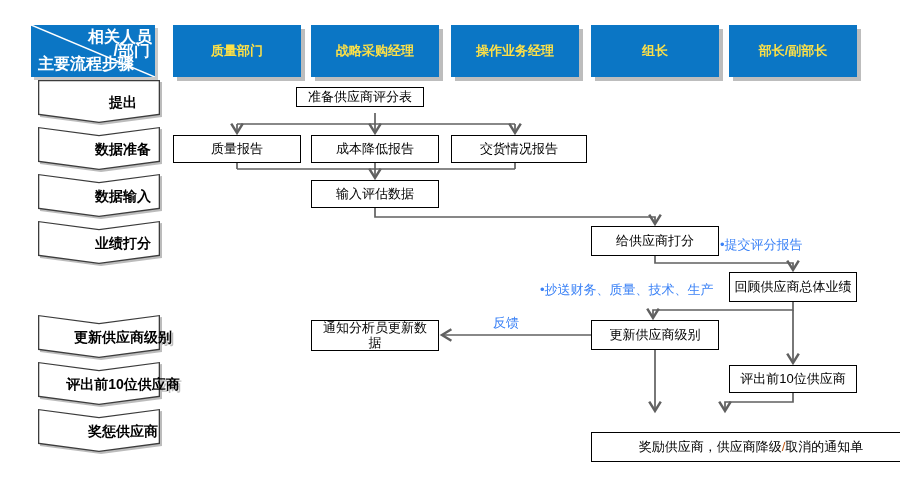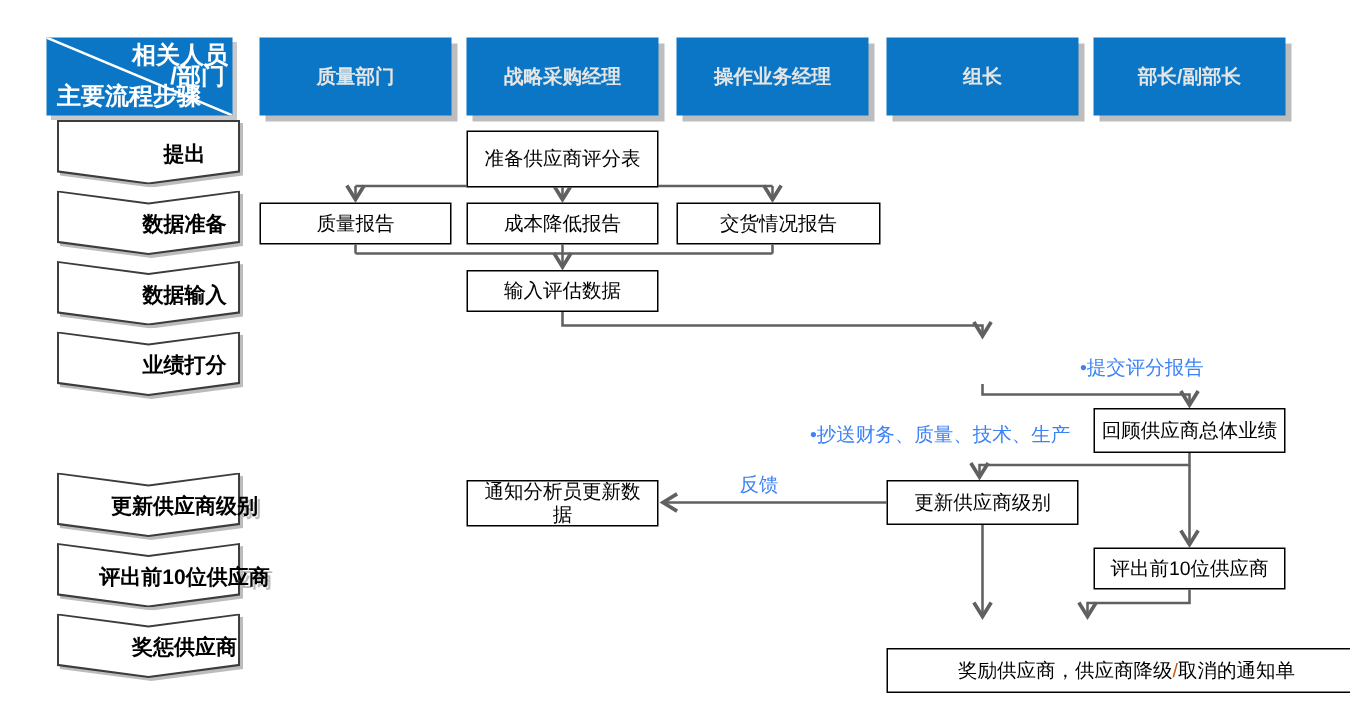--- a/index.html
+++ b/index.html
@@ -10,21 +10,21 @@
   *{margin:0;padding:0;box-sizing:border-box;}
   body{background:#fff;font-family:"Liberation Sans",sans-serif;}
   .canvas{position:relative;width:900px;height:477px;background:#fff;overflow:hidden;}
 
   
   .connectors{position:absolute;left:0;top:0;width:900px;height:477px;z-index:1;}
   .connectors path{fill:none;stroke:var(--line-gray,#606060);stroke-width:1.7;}
 
   
   .role{position:absolute;top:25px;width:128px;height:52px;background:var(--header-blue,#0B76C5);
-        color:#e5e5e5;font-size:13px;font-weight:bold;display:flex;align-items:center;justify-content:center;
+        color:#fde047;font-size:13px;font-weight:bold;display:flex;align-items:center;justify-content:center;
         box-shadow:4px 4px 0 #bdbdbd;z-index:2;white-space:nowrap;}
   .role.r1{left:173px}.role.r2{left:311px}.role.r3{left:451px}.role.r4{left:591px}.role.r5{left:729px}
 
   
   .matrix{position:absolute;left:31px;top:25px;width:124px;height:52px;background:var(--header-blue,#0B76C5);
           color:#fff;font-weight:bold;font-size:16px;z-index:2;box-shadow:3px 3px 0 #c9c9c9;}
   .matrix svg{position:absolute;left:0;top:0;width:100%;height:100%;}
   .matrix .m1{position:absolute;right:3px;top:2px;}
   .matrix .m2{position:absolute;right:5px;top:16px;}
   .matrix .m3{position:absolute;left:7px;bottom:2px;}
@@ -36,21 +36,21 @@
   .cp-first{clip-path:polygon(0 0,100% 0,100% calc(100% - 8px),50% 100%,0 calc(100% - 8px));}
   .cp-mid{clip-path:polygon(0 0,50% 8px,100% 0,100% calc(100% - 8px),50% 100%,0 calc(100% - 8px));}
   .step .lbl{position:absolute;inset:0;display:flex;align-items:center;justify-content:center;
              font-size:14px;font-weight:bold;color:#000;white-space:nowrap;padding-top:2px;margin-left:48px;}
   .step.s1{top:80px}.step.s2{top:127px}.step.s3{top:174px}.step.s4{top:221px}
   .step.s5{top:268px}.step.s6{top:315px}.step.s7{top:362px}.step.s8{top:409px}
 
   
   .node{position:absolute;background:#fff;border:1px solid #000;display:flex;align-items:center;
         justify-content:center;font-size:13px;color:#000;z-index:2;text-align:center;white-space:nowrap;line-height:1.15;}
-  .n-prepare{left:311px;top:87px;width:128px;height:38px;}
+  .n-prepare{left:296px;top:87px;width:128px;height:20px;}
   .n-quality{left:173px;top:135px;width:128px;height:28px;}
   .n-cost{left:311px;top:135px;width:128px;height:28px;}
   .n-delivery{left:451px;top:135px;width:136px;height:28px;}
   .n-input{left:311px;top:180px;width:128px;height:28px;}
   .n-score{left:591px;top:226px;width:128px;height:30px;}
   .n-review{left:729px;top:272px;width:128px;height:30px;}
   .n-update{left:591px;top:320px;width:128px;height:30px;}
   .n-notify{left:311px;top:320px;width:128px;height:31px;white-space:pre-line;}
   .n-top10{left:729px;top:365px;width:128px;height:28px;}
   .n-reward{left:591px;top:432px;width:320px;height:30px;}
@@ -141,20 +141,21 @@
     <div class="bg cp-mid"></div>
     <div class="fg cp-mid"></div>
     <span class="lbl">奖惩供应商</span>
   </div>
 
   <div class="node n-prepare">准备供应商评分表</div>
   <div class="node n-quality">质量报告</div>
   <div class="node n-cost">成本降低报告</div>
   <div class="node n-delivery">交货情况报告</div>
   <div class="node n-input">输入评估数据</div>
+  <div class="node n-score">给供应商打分</div>
   <div class="node n-review">回顾供应商总体业绩</div>
   <div class="node n-update">更新供应商级别</div>
   <div class="node n-notify">通知分析员更新数
 据</div>
   <div class="node n-top10">评出前10位供应商</div>
   <div class="node n-reward">
       <span>奖励供应商，供应商降级</span>
       <span class="slash">/</span>
       <span>取消的通知单</span>
     </div>

